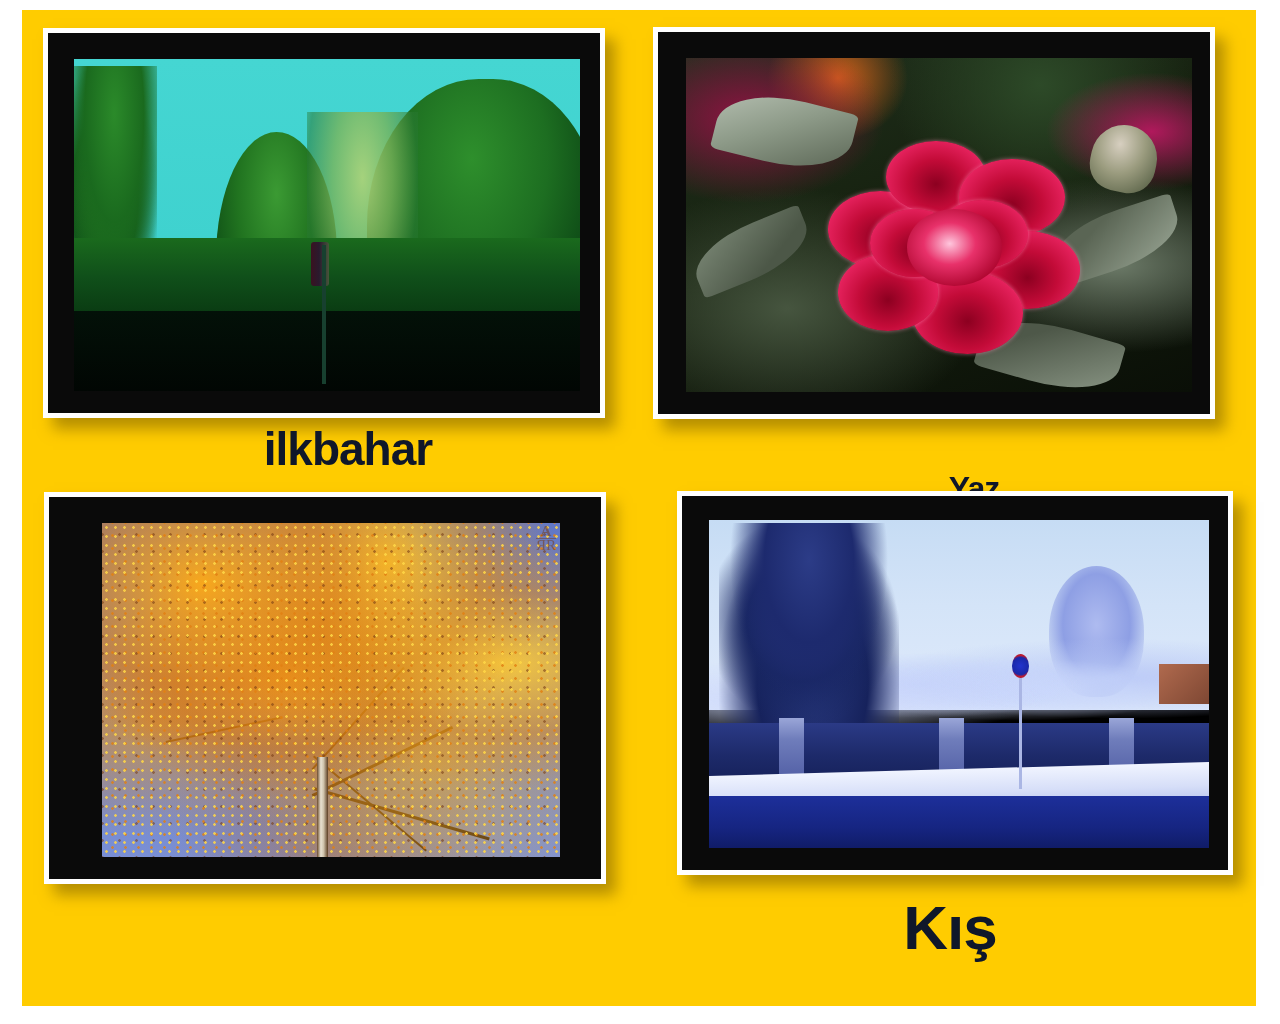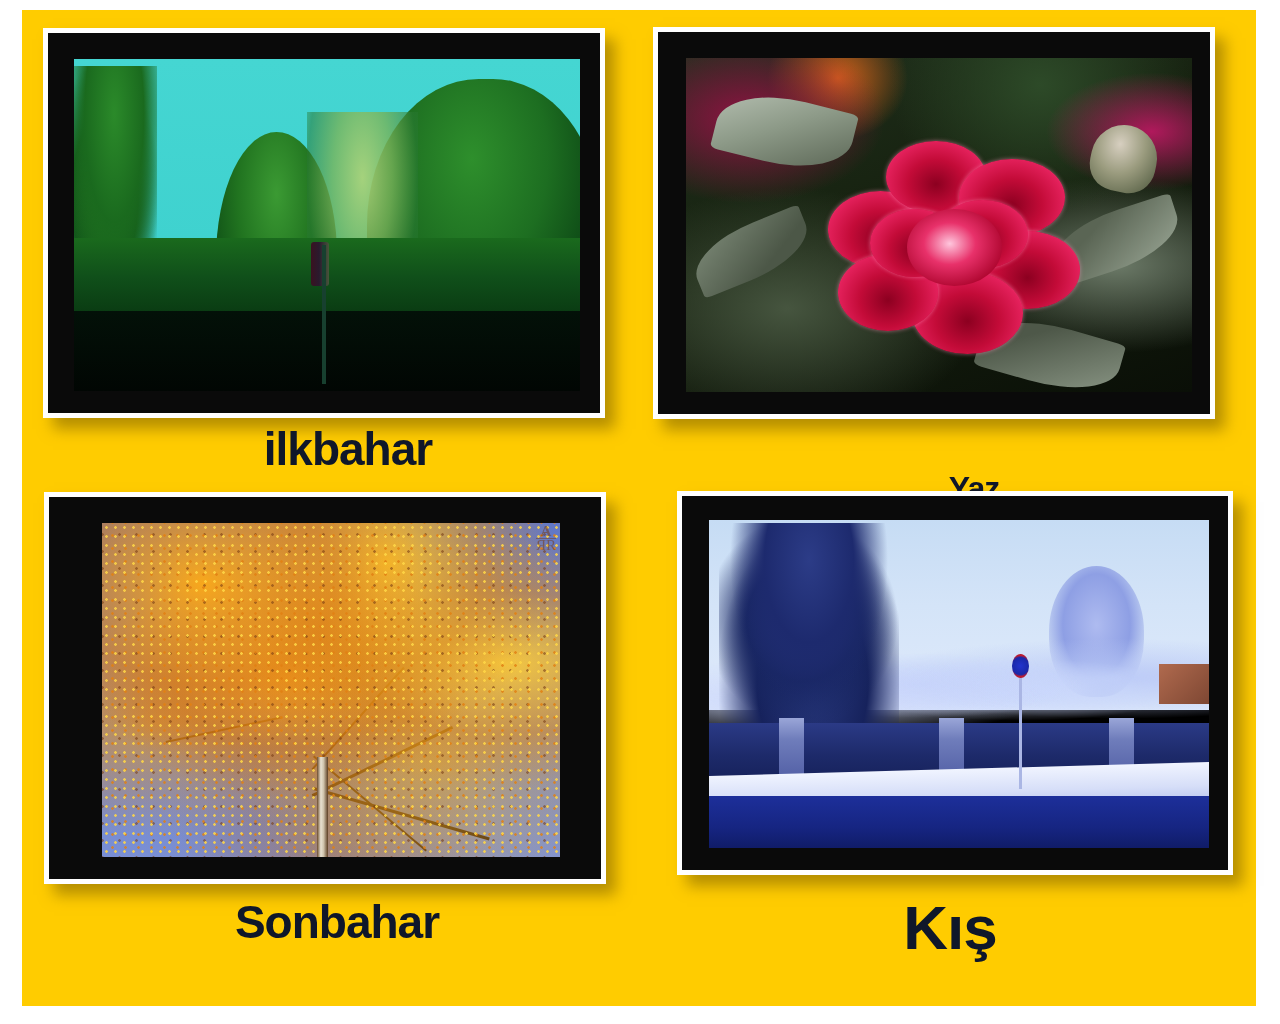--- a/index.html
+++ b/index.html
@@ -301,21 +301,20 @@
       <div class="branch" style="left:14%; bottom:34%; width:26%; height:2px; transform:rotate(-12deg);"></div>
       <div class="canopy-autumn"></div>
       <div class="leaf-speckle"></div>
       <div class="trunk-autumn"></div>
       <div class="watermark">
         <b>A</b>
         <span>ЯR</span>
       </div>
     </div>
   </div>
-  <div class="caption" id="cap-autumn">Sonbahar</div>
 
   <div class="frame" id="frame-winter">
     <div class="photo" id="photo-winter">
       <div class="sky-winter"></div>
       <div class="round-tree"></div>
       <div class="frosty-row"></div>
       <div class="spruce"></div>
       <div class="roof-winter"></div>
       <div class="wall-winter">
         <div class="pillar" style="left:14%;"></div>

